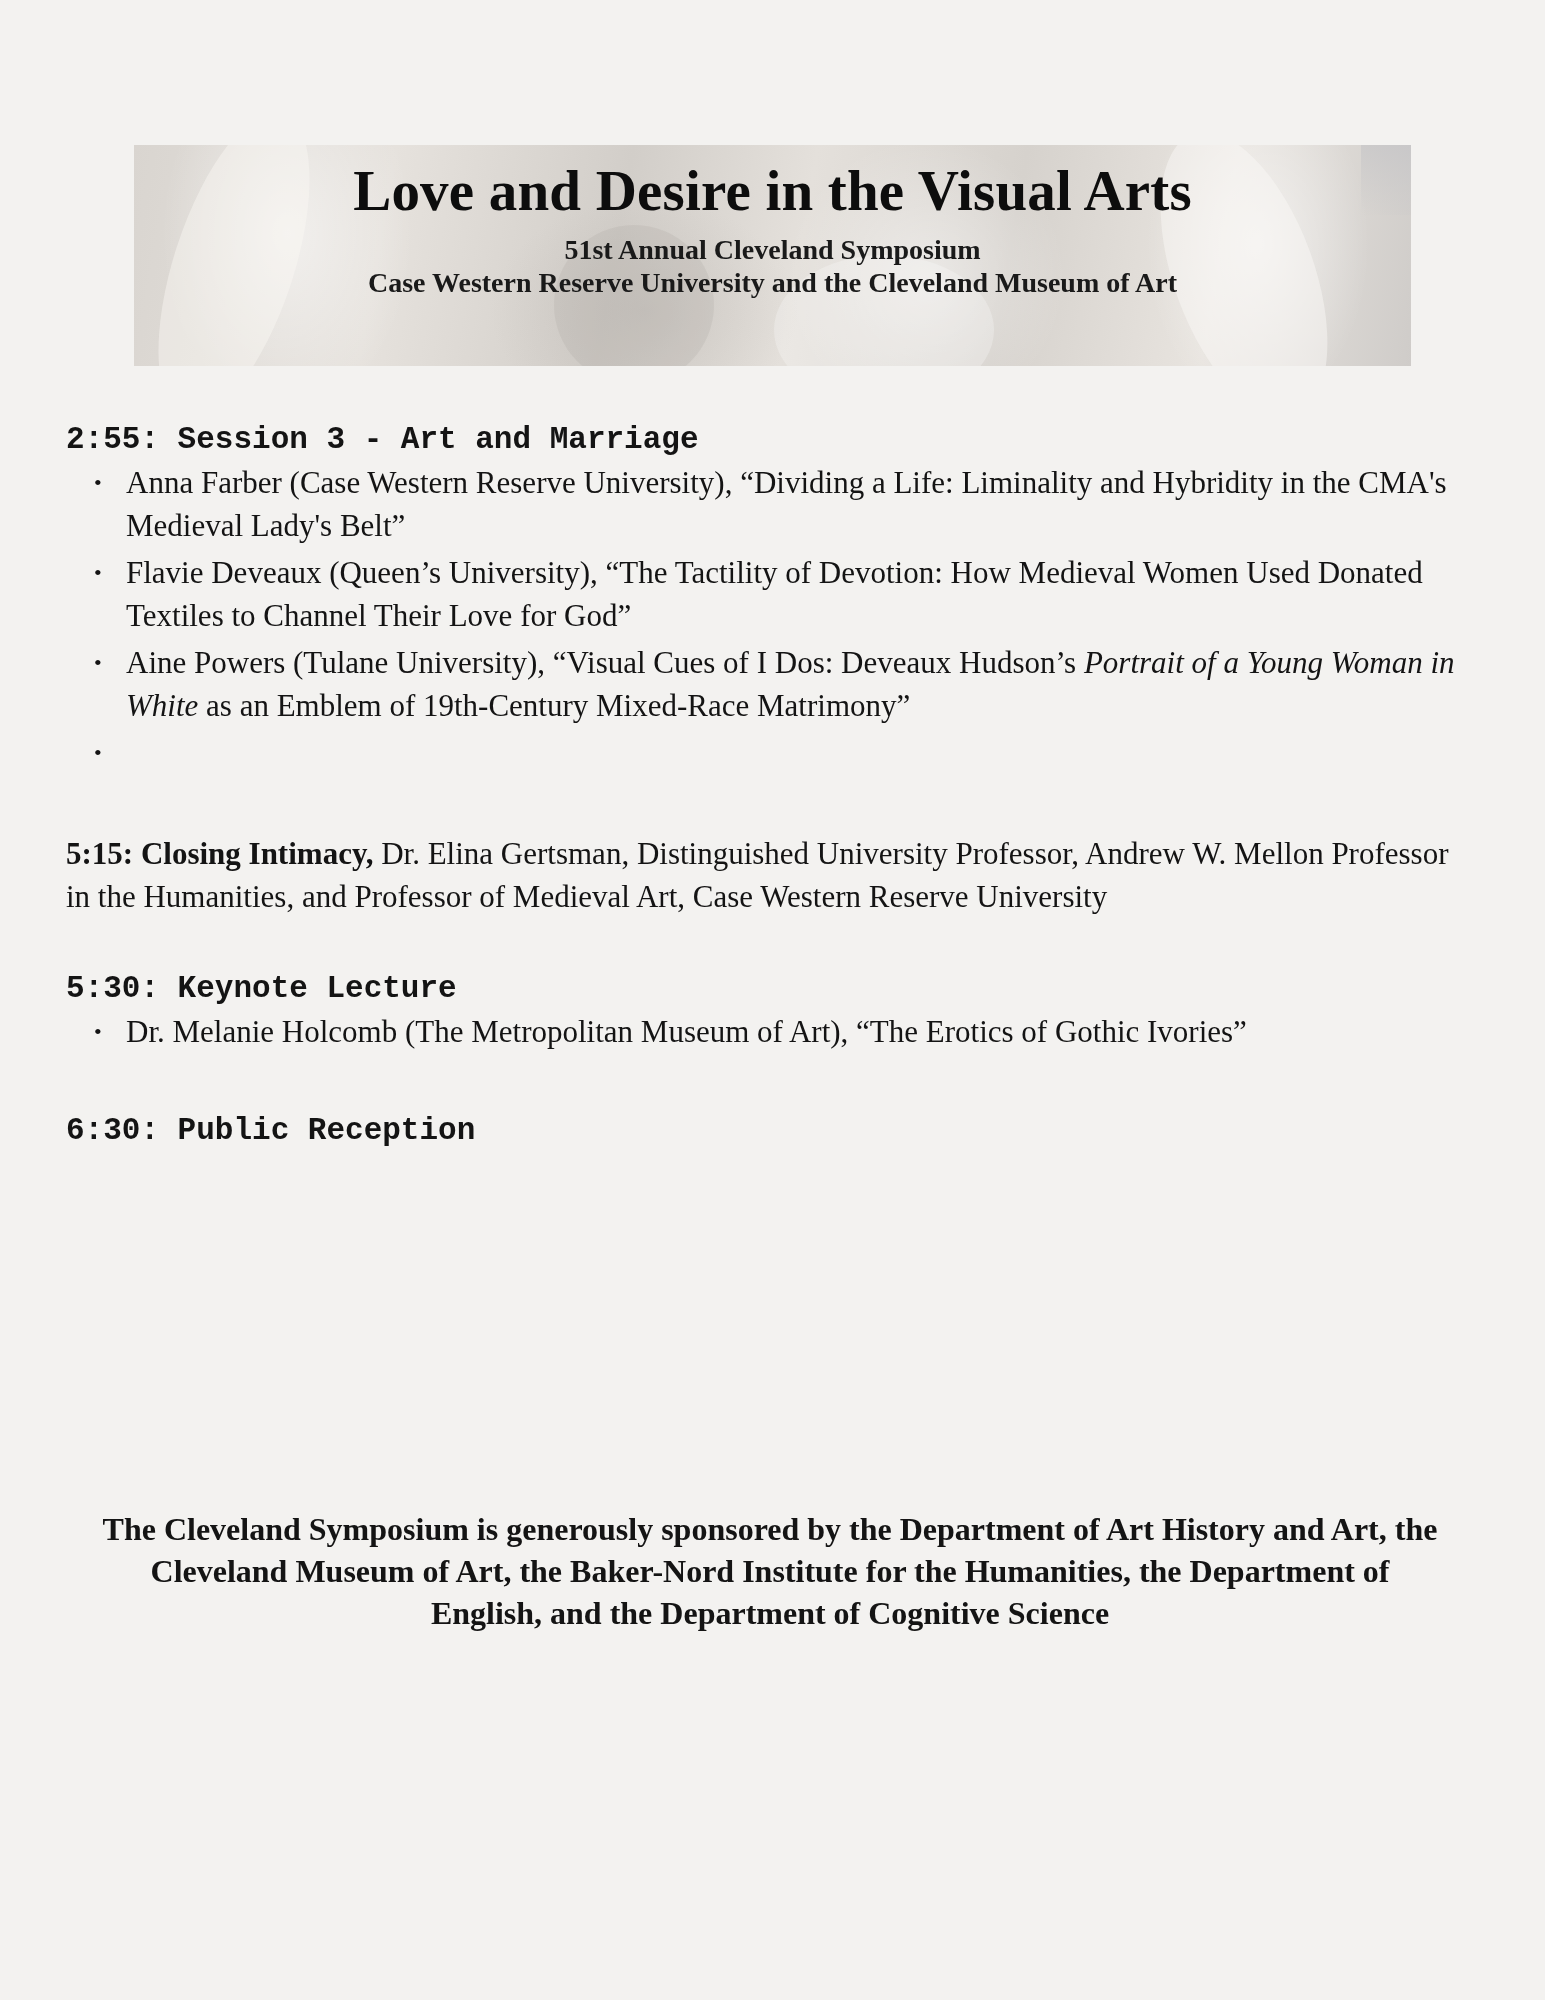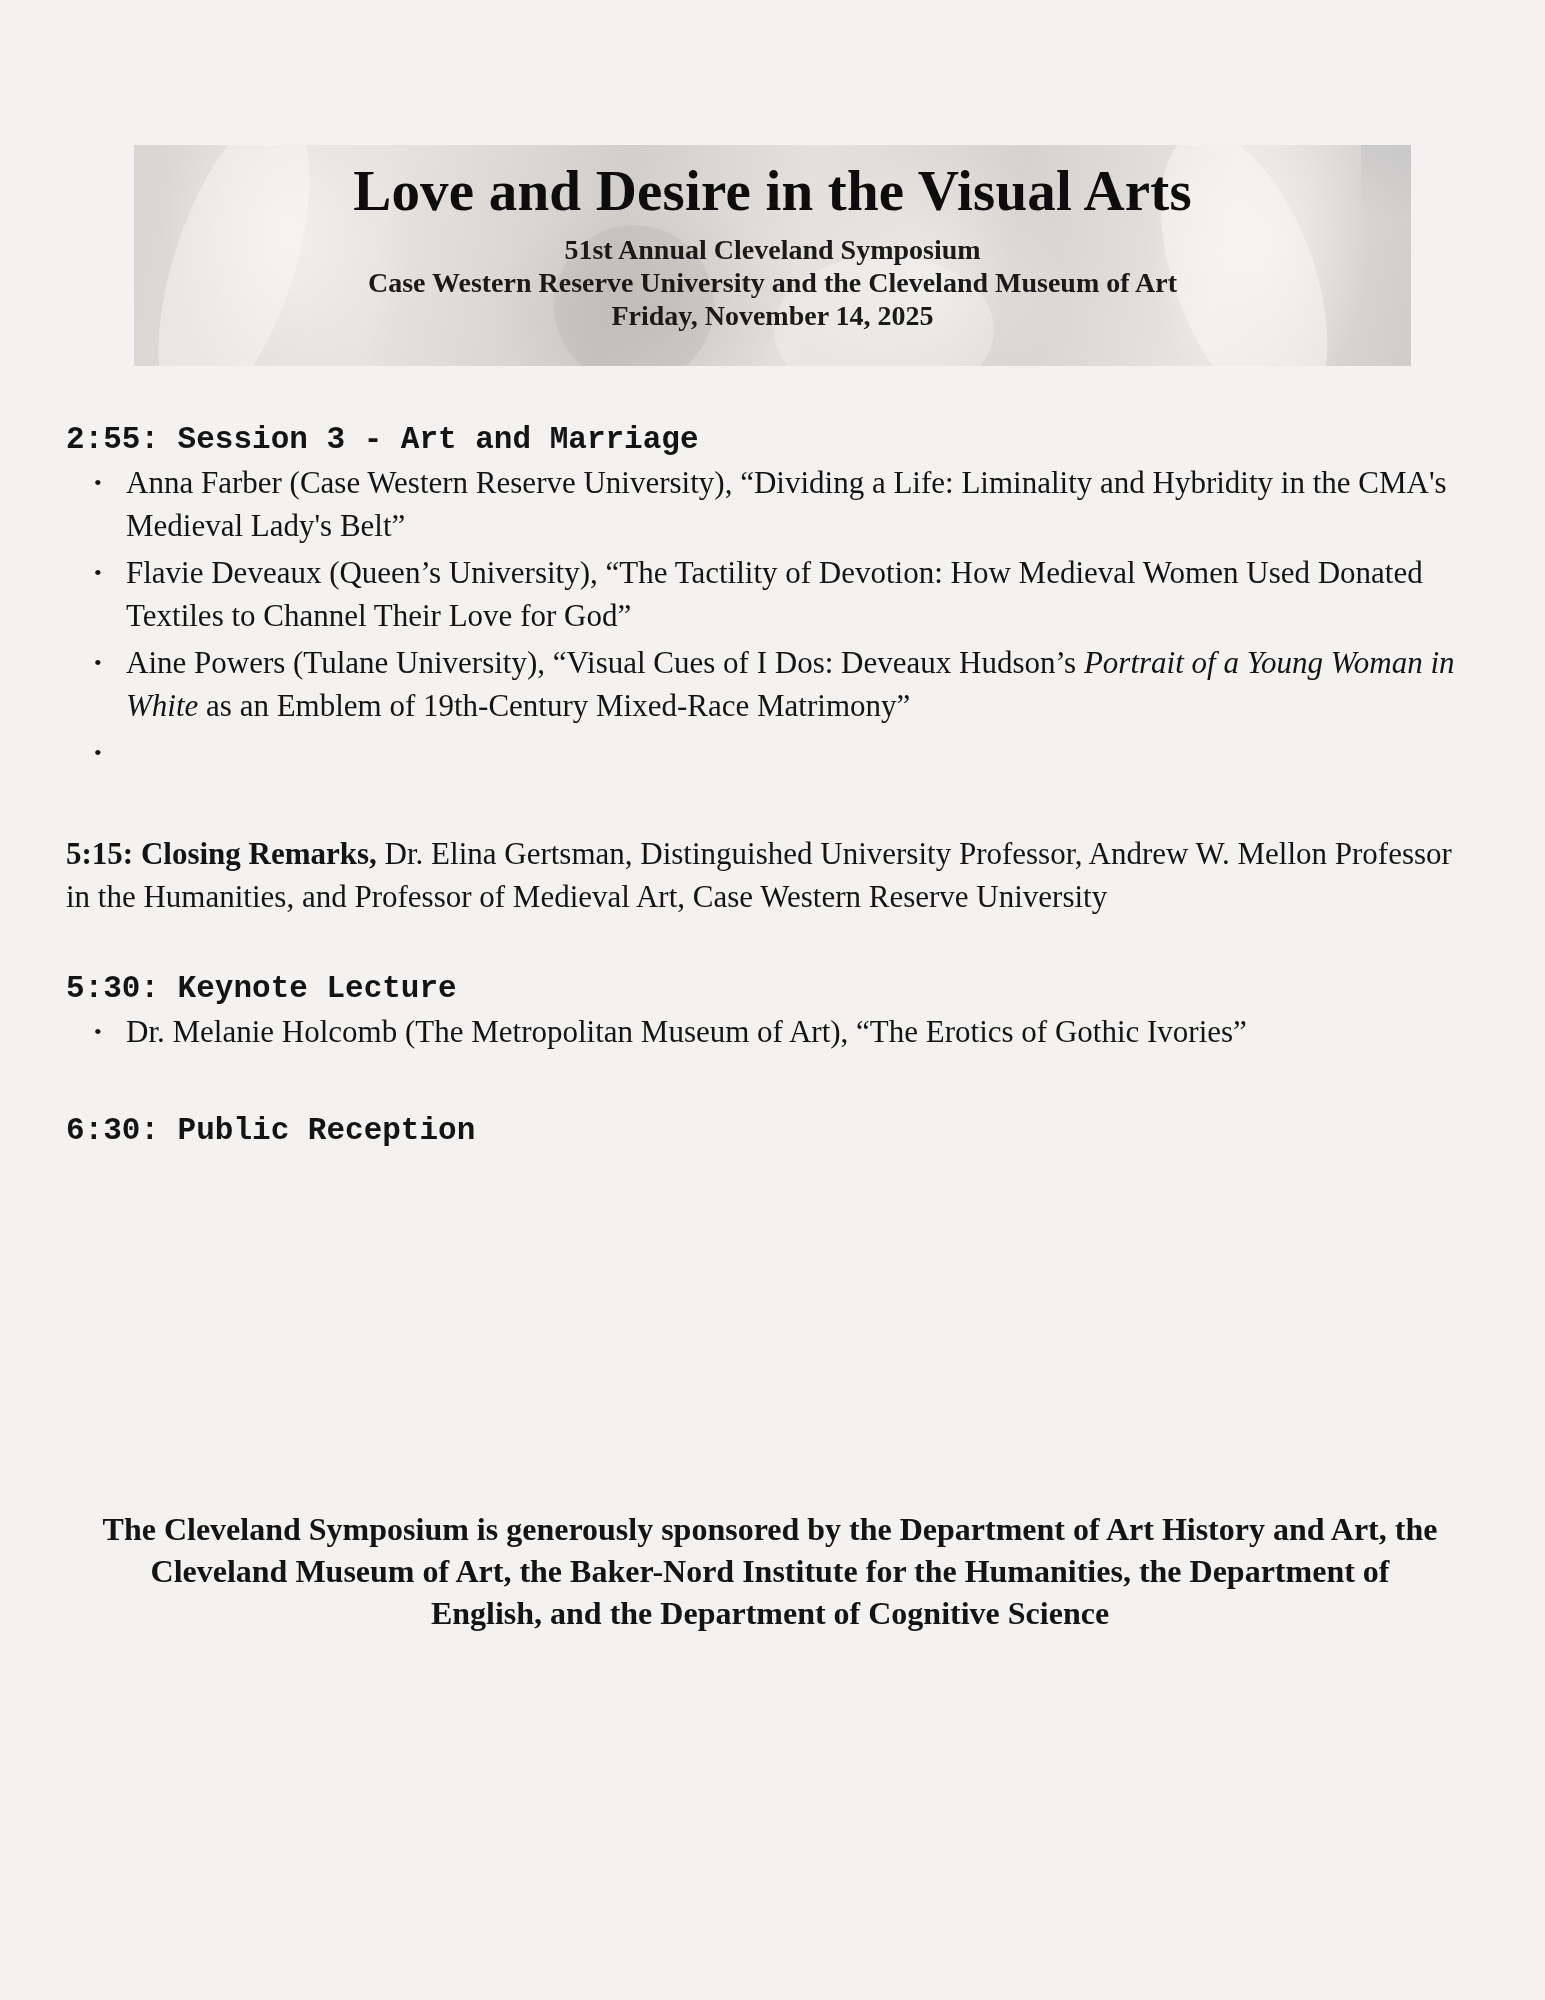--- a/index.html
+++ b/index.html
@@ -114,21 +114,20 @@
 <div class="banner">
   <div class="fold f1"></div>
   <div class="fold f2"></div>
   <div class="fold f3"></div>
   <div class="fold f4"></div>
   <div class="corner"></div>
   <div class="banner-text">
     <h1 class="banner-title">Love and Desire in the Visual Arts</h1>
     <div class="banner-sub first">51st Annual Cleveland Symposium</div>
     <div class="banner-sub">Case Western Reserve University and the Cleveland Museum of Art</div>
-    <div class="banner-sub">Friday, November 14, 2025</div>
   </div>
 </div>
 
 <div class="content">
 
   <section>
     <p class="time-heading">2:55: Session 3 - Art and Marriage</p>
     <ul class="talks">
       <li>
         <span class="bullet">•</span>
@@ -147,21 +146,21 @@
       </li>
     </ul>
   </section>
 
   <div class="gap-lg"></div>
 
 
   <div class="gap-xl"></div>
 
   <section>
-    <p style="margin:0"><span class="bold">5:15: Closing Remarks,</span><span> Dr. Elina Gertsman, Distinguished University Professor, Andrew W. Mellon Professor in the Humanities, and Professor of Medieval Art, Case Western Reserve University</span></p>
+    <p style="margin:0"><span class="bold">5:15: Closing Intimacy,</span><span> Dr. Elina Gertsman, Distinguished University Professor, Andrew W. Mellon Professor in the Humanities, and Professor of Medieval Art, Case Western Reserve University</span></p>
   </section>
 
   <div class="gap-xl"></div>
 
   <section>
     <p class="time-heading">5:30: Keynote Lecture</p>
     <ul class="talks">
       <li>
         <span class="bullet">•</span>
         <span>Dr. Melanie Holcomb (The Metropolitan Museum of Art), “The Erotics of Gothic Ivories”</span>

